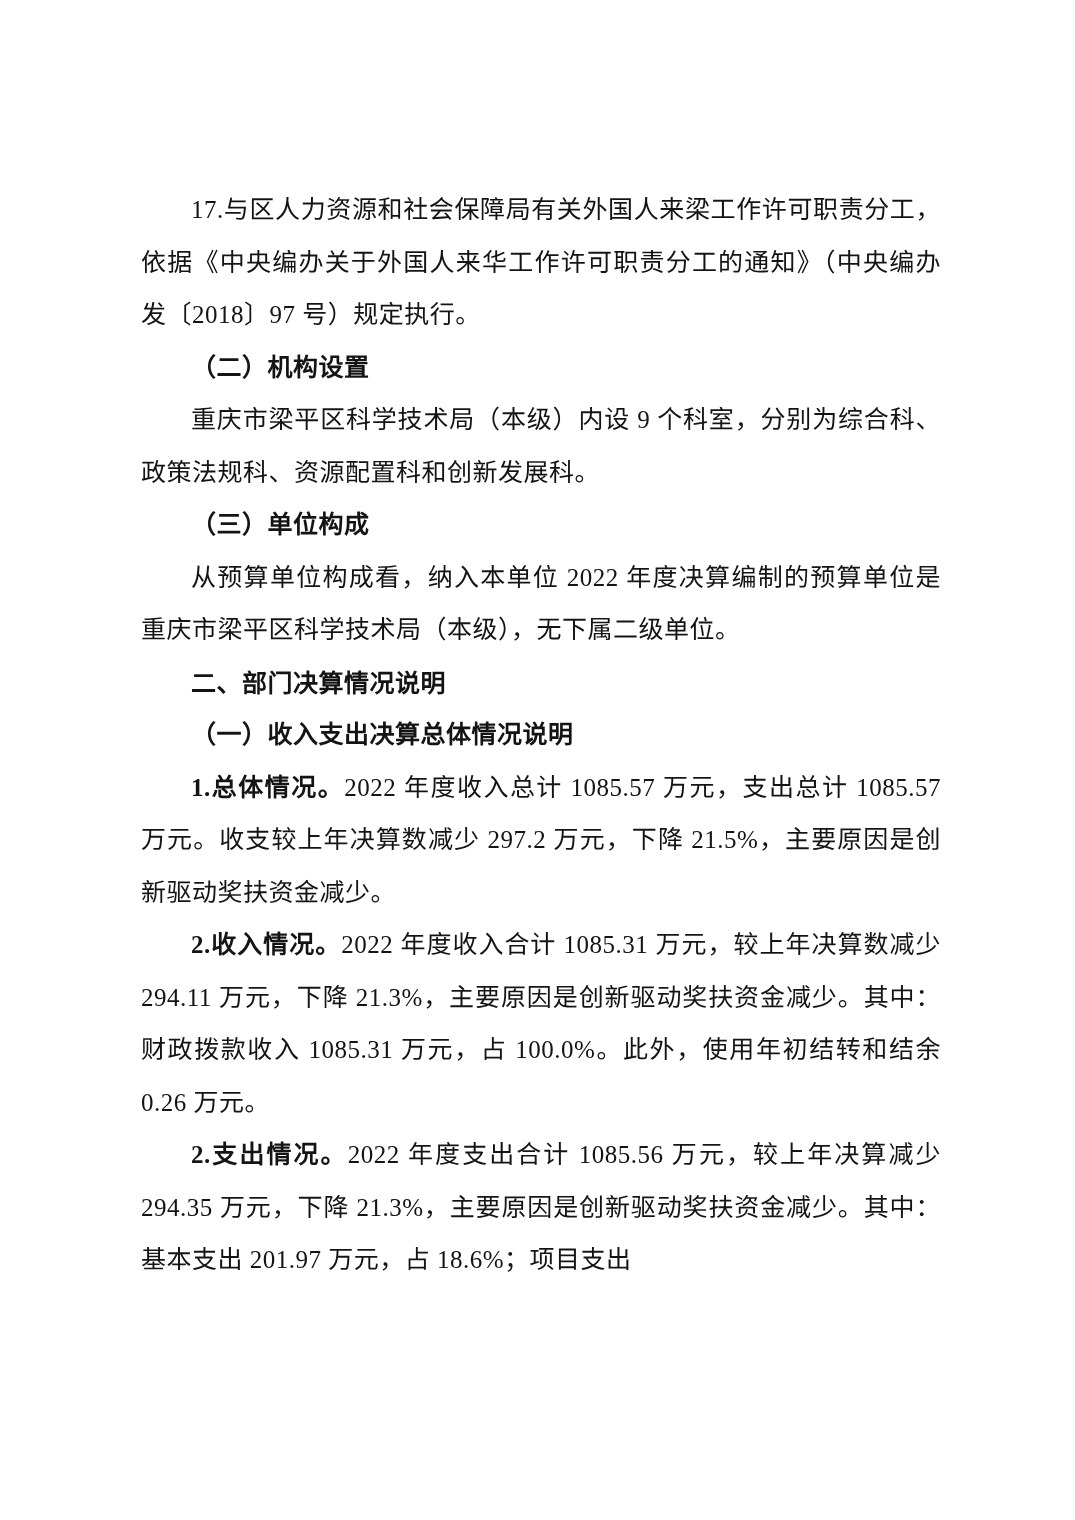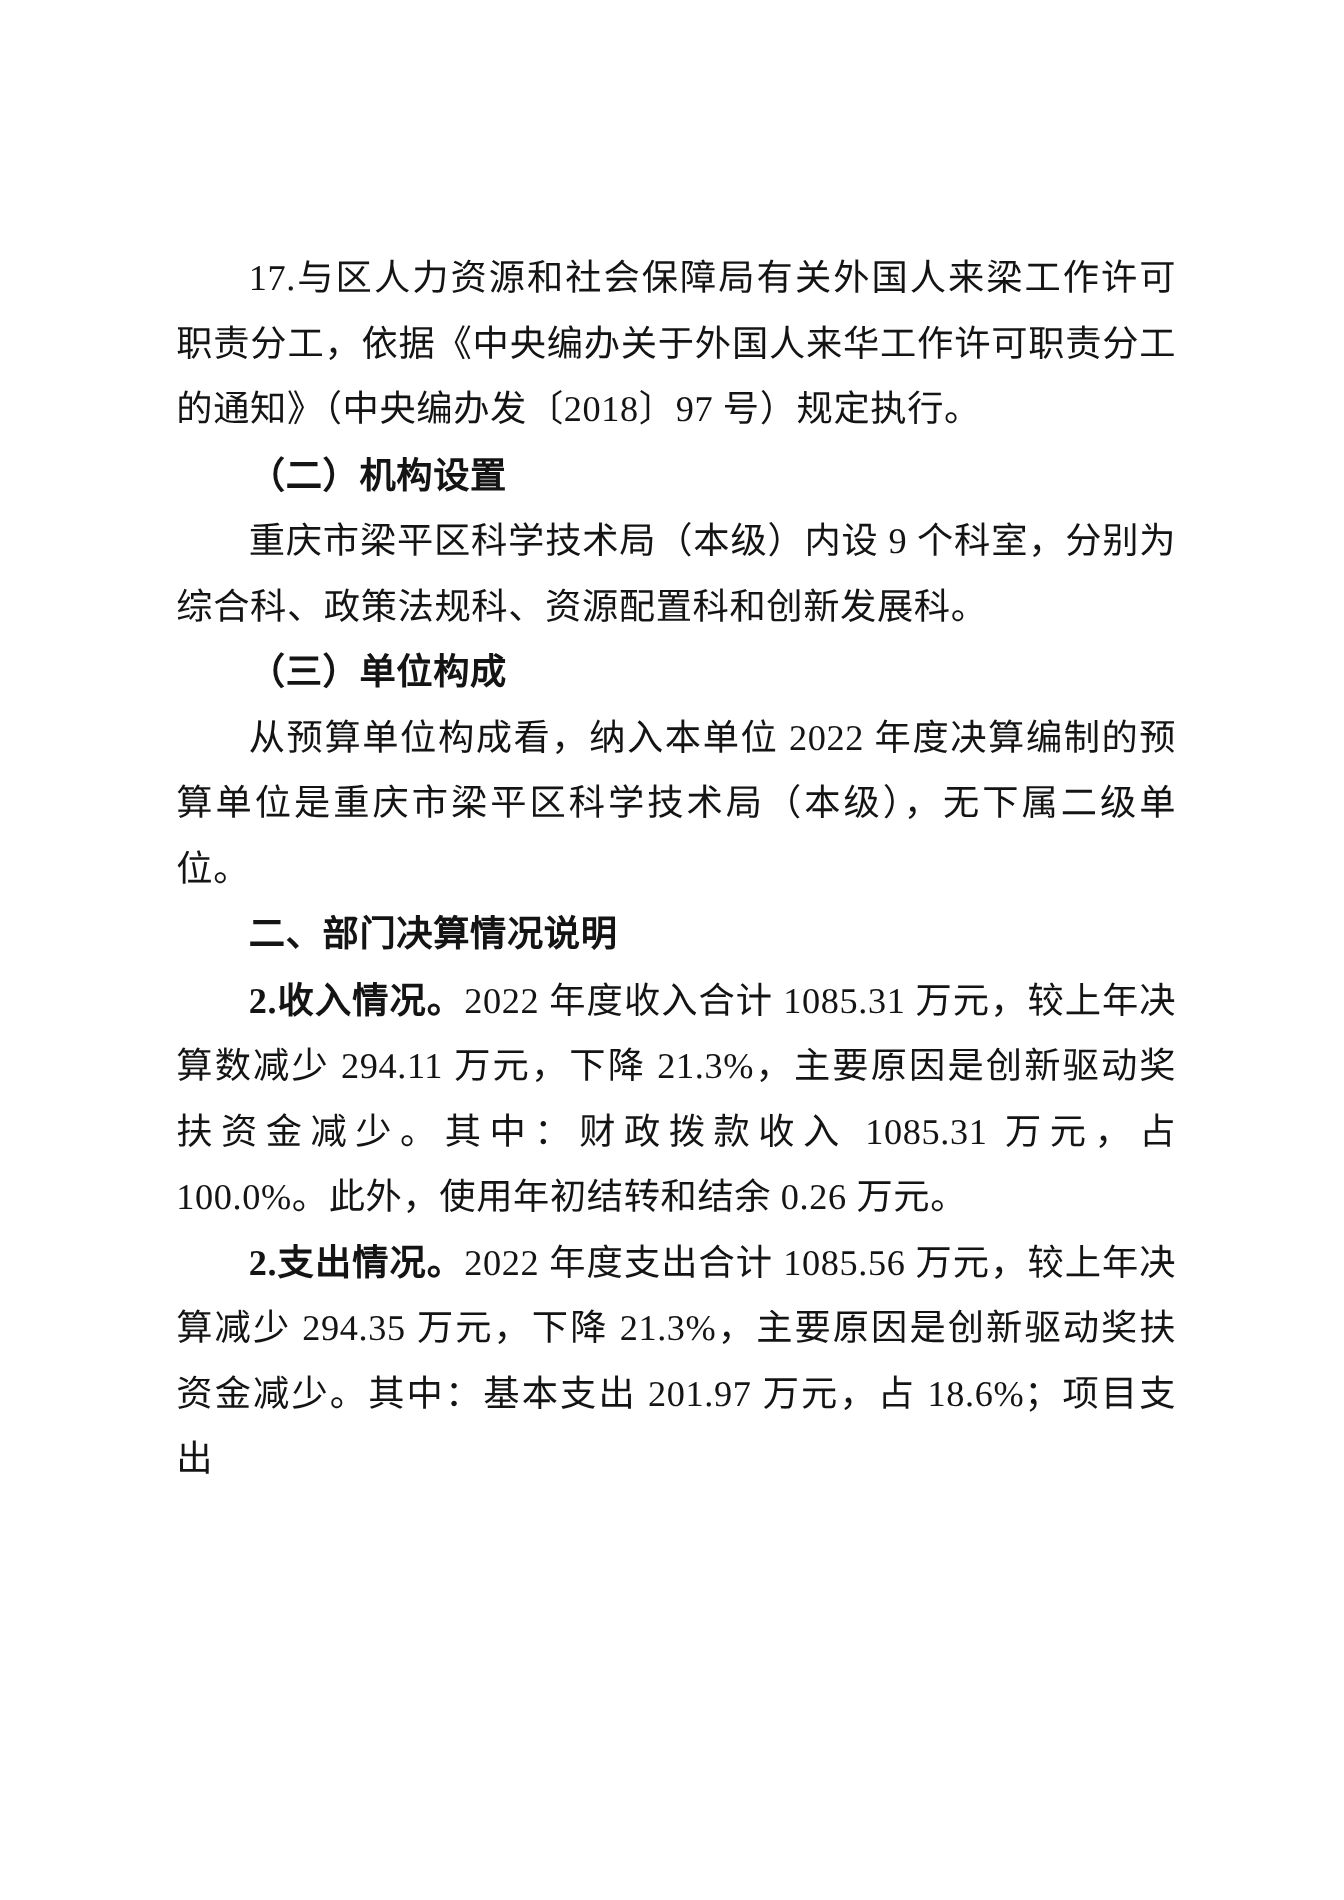--- a/index.html
+++ b/index.html
@@ -10,25 +10,25 @@
   .page {
     position: relative;
     width: 1075px;
     height: 1520px;
     background: #ffffff;
     overflow: hidden;
   }
   .content {
     position: absolute;
     left: 141px;
-    top: 197px;
+    top: 184px;
     width: 800px;
     color: #141414;
     font-family: "Liberation Serif", "DejaVu Serif", serif;
-    font-size: 29px;
+    font-size: 25px;
     line-height: 52.5px;
     text-align: justify;
     text-justify: inter-character;
     letter-spacing: 0.5px;
   }
   .content p {
     margin: 0;
     padding: 0;
     text-indent: 2em;
   }
@@ -54,16 +54,18 @@
 <body>
 
 <div class="page">
   <div class="content" id="doc-content" style="color: rgb(20, 20, 20);">
       <p class="body"><span class="run">17.与区人力资源和社会保障局有关外国人来梁工作许可职责分工，依据《中央编办关于外国人来华工作许可职责分工的通知》（中央编办发〔2018〕97 号）规定执行。</span></p>
       <p class="heading-kai"><span class="run">（二）机构设置</span></p>
       <p class="body"><span class="run">重庆市梁平区科学技术局（本级）内设 9 个科室，分别为综合科、政策法规科、资源配置科和创新发展科。</span></p>
       <p class="heading-kai"><span class="run">（三）单位构成</span></p>
       <p class="body"><span class="run">从预算单位构成看，纳入本单位 2022 年度决算编制的预算单位是重庆市梁平区科学技术局（本级），无下属二级单位。</span></p>
       <p class="heading-hei"><span class="run">二、部门决算情况说明</span></p>
+      <p class="heading-kai"><span class="run">（一）收入支出决算总体情况说明</span></p>
+      <p class="body"><span class="run bold">1.总体情况。</span><span class="run">2022 年度收入总计 1085.57 万元，支出总计 1085.57 万元。收支较上年决算数减少 297.2 万元，下降 21.5%，主要原因是创新驱动奖扶资金减少。</span></p>
       <p class="body"><span class="run bold">2.收入情况。</span><span class="run">2022 年度收入合计 1085.31 万元，较上年决算数减少 294.11 万元，下降 21.3%，主要原因是创新驱动奖扶资金减少。其中：财政拨款收入 1085.31 万元，占 100.0%。此外，使用年初结转和结余 0.26 万元。</span></p>
       <p class="body"><span class="run bold">2.支出情况。</span><span class="run">2022 年度支出合计 1085.56 万元，较上年决算减少 294.35 万元，下降 21.3%，主要原因是创新驱动奖扶资金减少。其中：基本支出 201.97 万元，占 18.6%；项目支出</span></p>
     </div>
 </div>
 
 </body></html>

